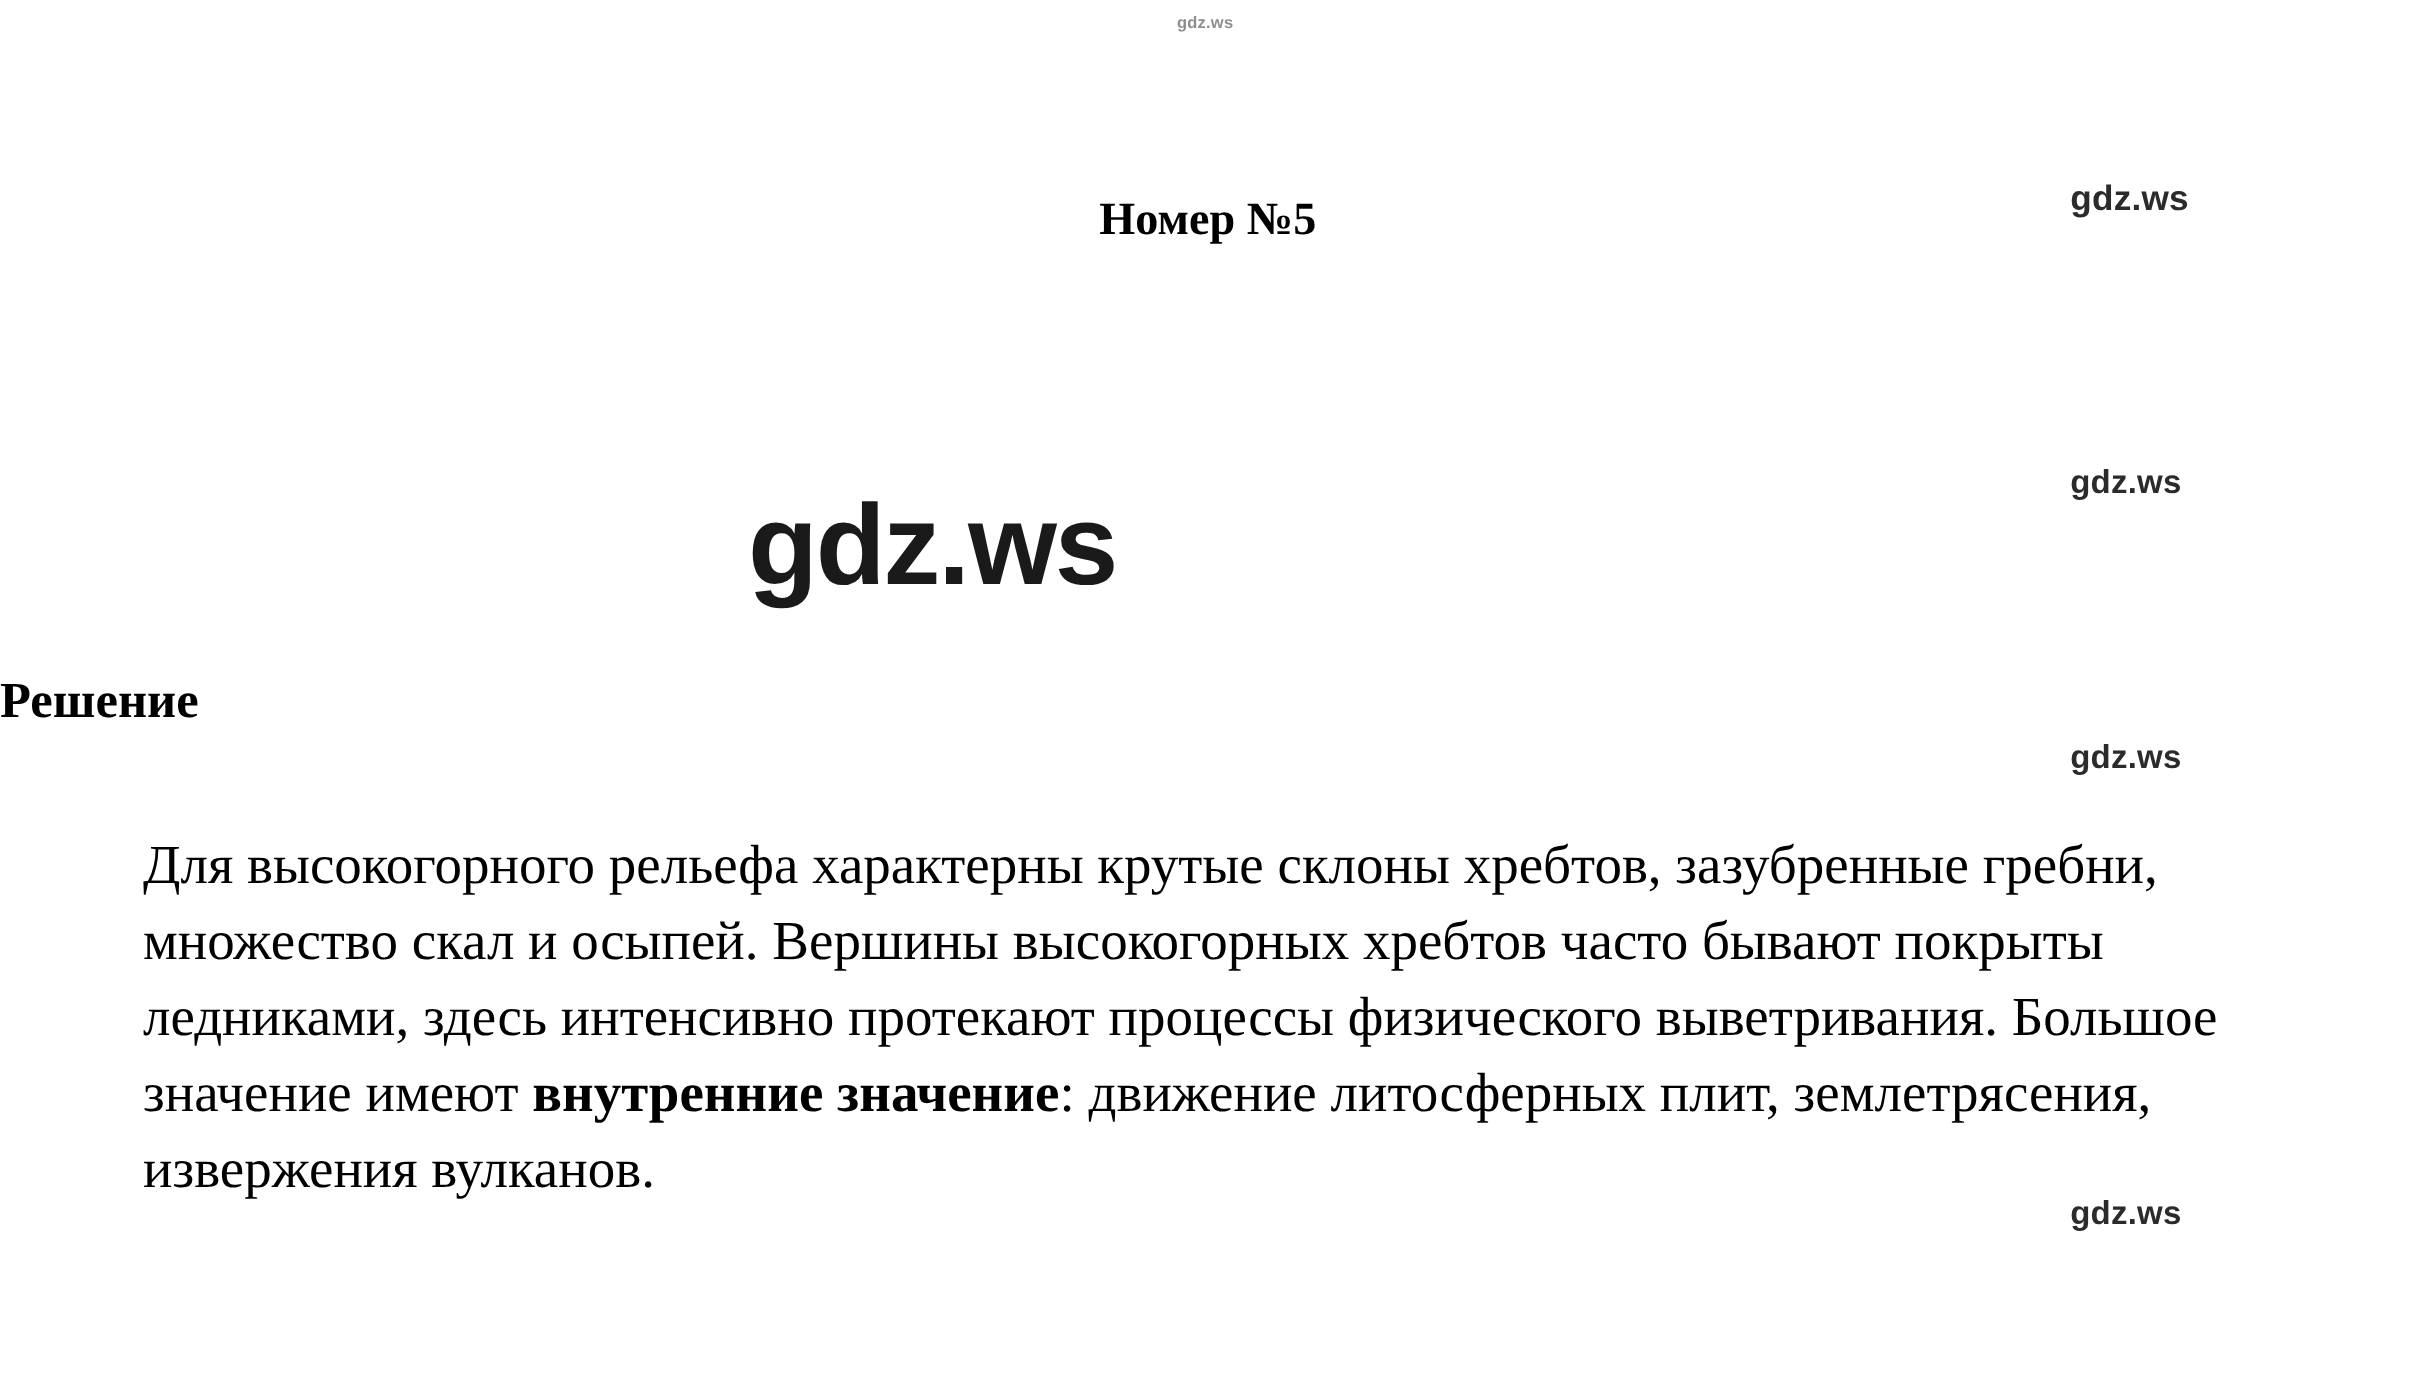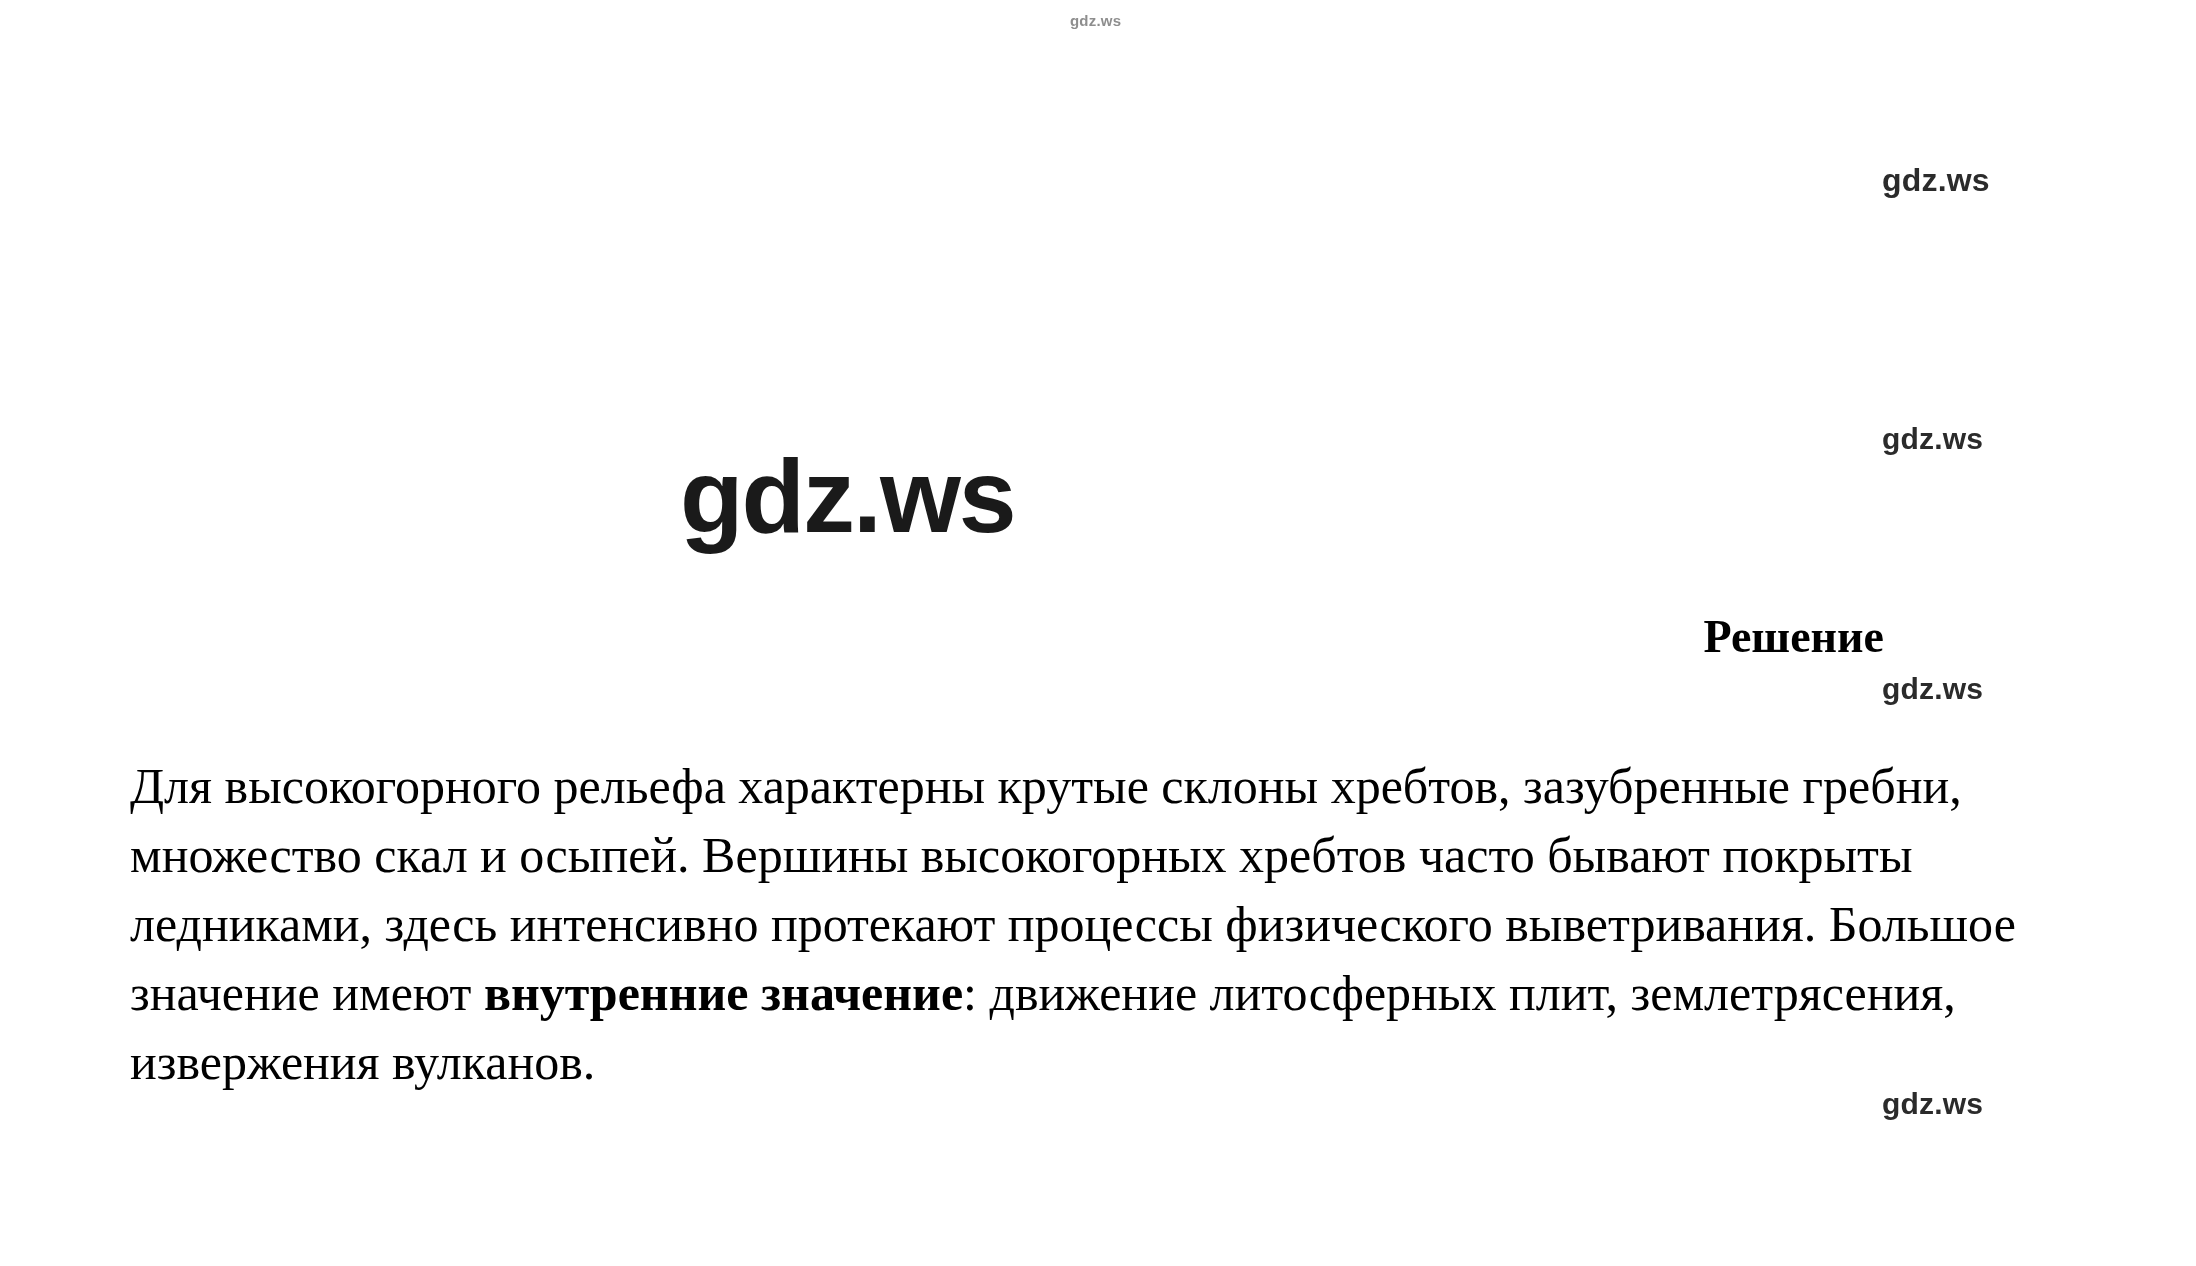--- a/index.html
+++ b/index.html
@@ -74,41 +74,42 @@
     width: 1890px;
     font-size: 50px;
     line-height: 1.3;
   }
 
   .solution-head {
     position: absolute;
     left: 0;
     top: 560px;
     width: 1884px;
-    text-align: right;
+    text-align: left;
     font-size: 46px;
   }
 
   .answer {
     position: absolute;
     left: 130px;
     top: 690px;
     width: 1910px;
     font-size: 50px;
     line-height: 1.38;
   }
   .answer b { font-weight: bold; }
 </style>
 </head>
 <body>
 
 <div class="page">
 
   <div class="wm wm-top">gdz.ws</div>
 
+  <h1 class="doc-title">Номер №5</h1>
 
   <div class="wm wm-r1">gdz.ws</div>
 
 
   <div class="wm wm-r2">gdz.ws</div>
 
   <div class="wm-big">gdz.ws</div>
 
   <h2 class="solution-head">Решение</h2>
 

